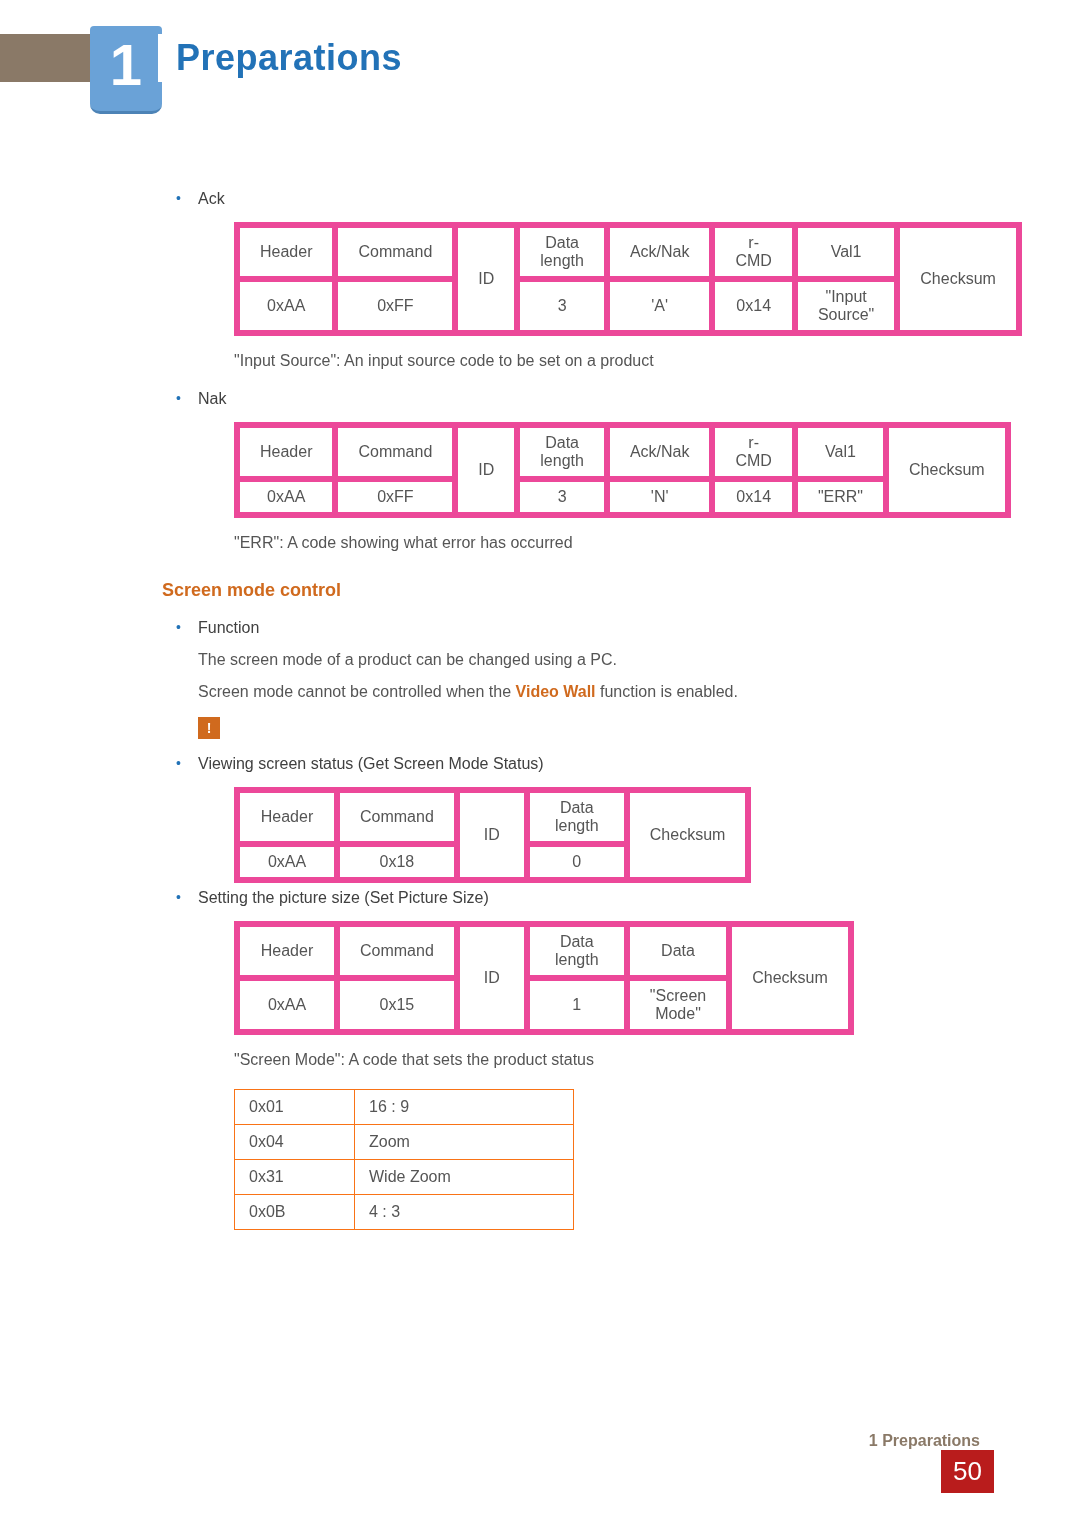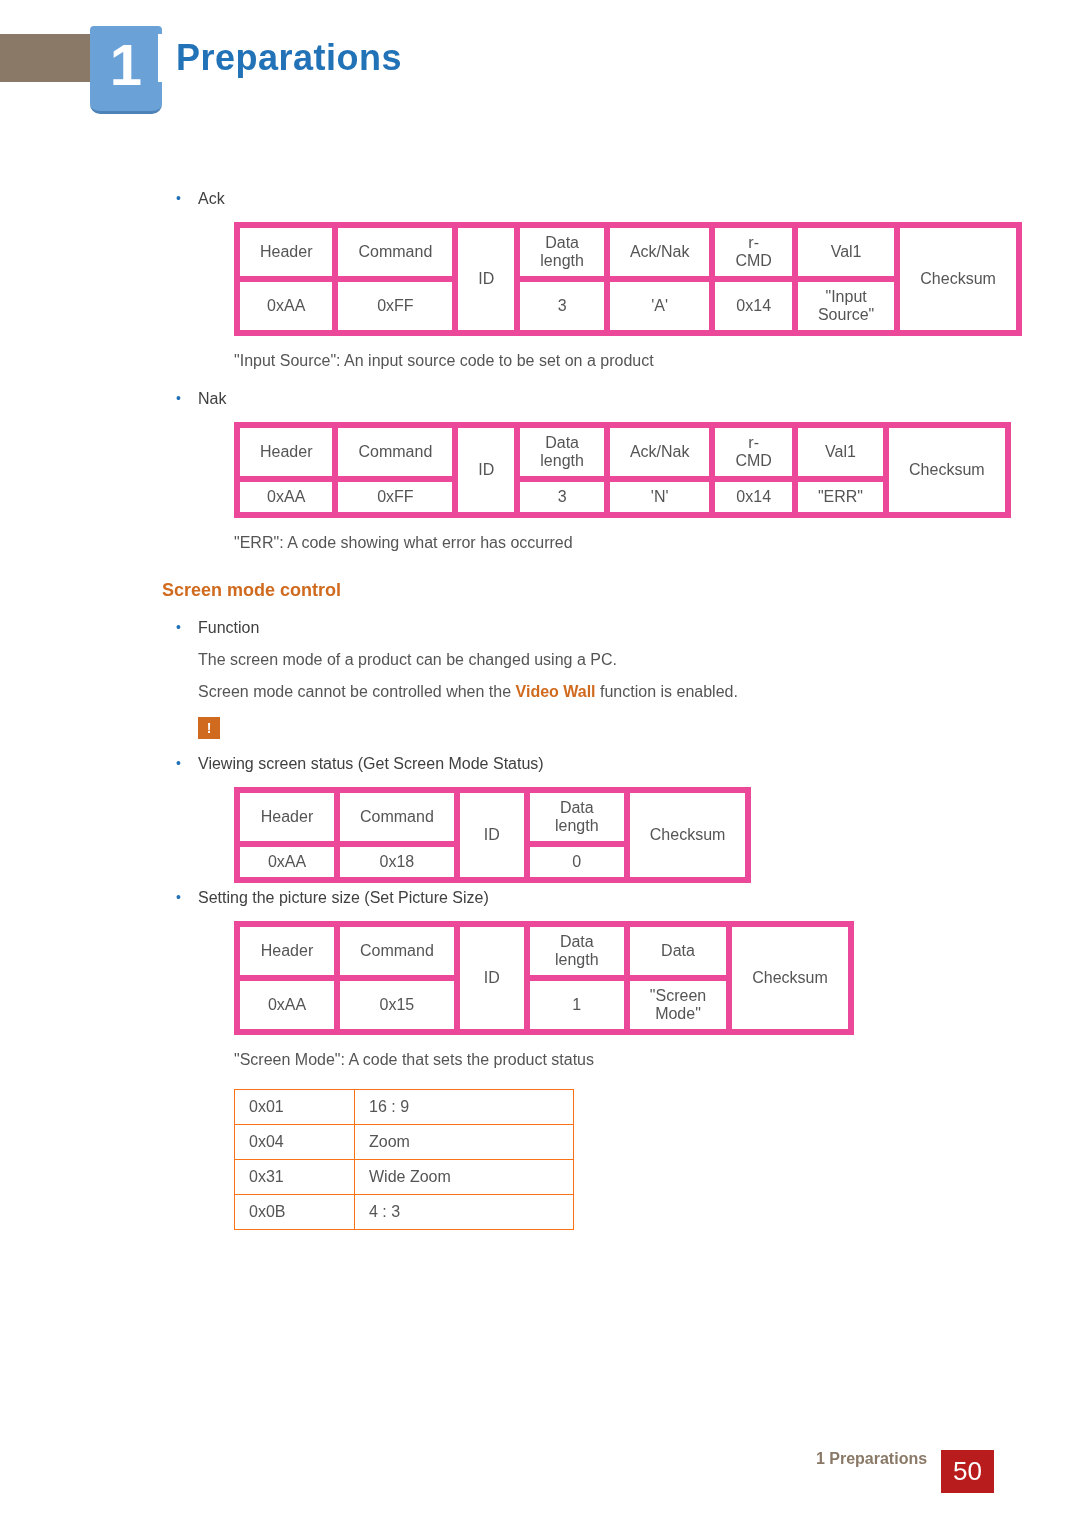--- a/index.html
+++ b/index.html
@@ -132,21 +132,22 @@
   table.modes td {
     border: 1px solid #f97316;
     padding: 8px 14px;
     color: #555;
   }
   .footer {
     position: absolute;
     bottom: 34px;
     right: 86px;
     display: flex;
-    align-items: flex-start;
+    align-items: flex-end;
+    flex-direction: column;
   }
   .footer-label {
     color: #8a7967;
     font-size: 16px;
     font-weight: 600;
     margin-right: 14px;
   }
   .footer-page {
     background: #b91c1c;
     color: #fff;

